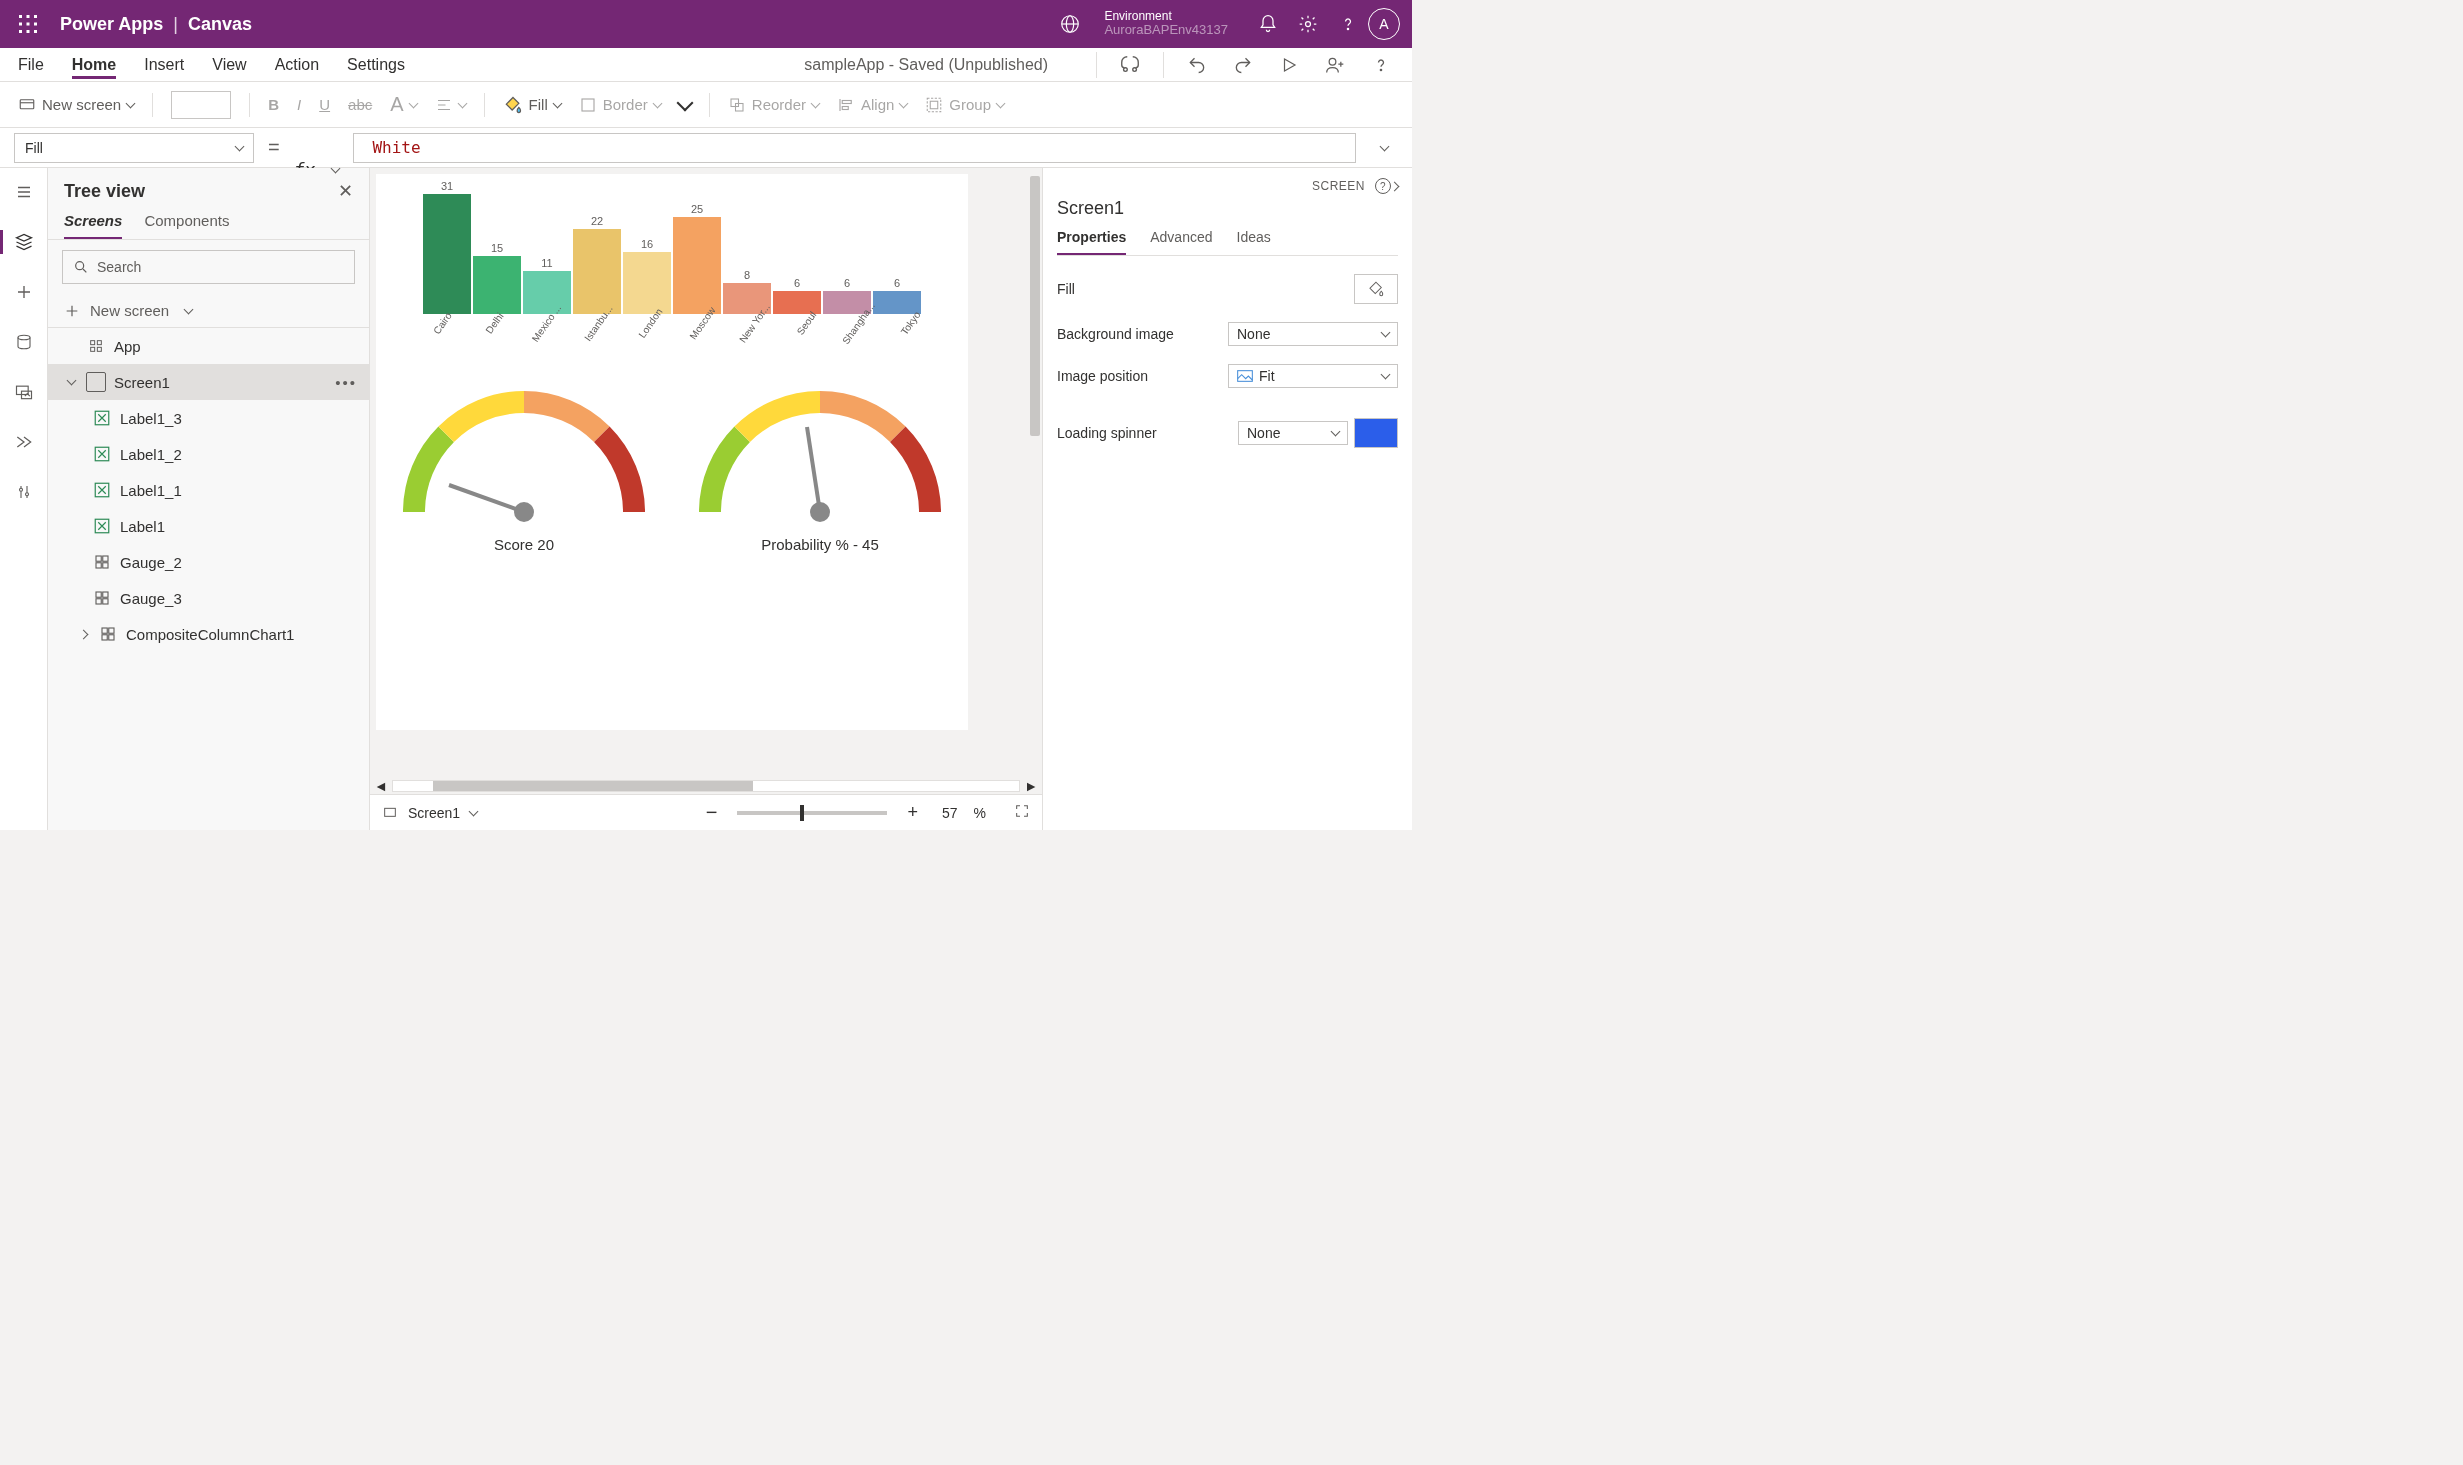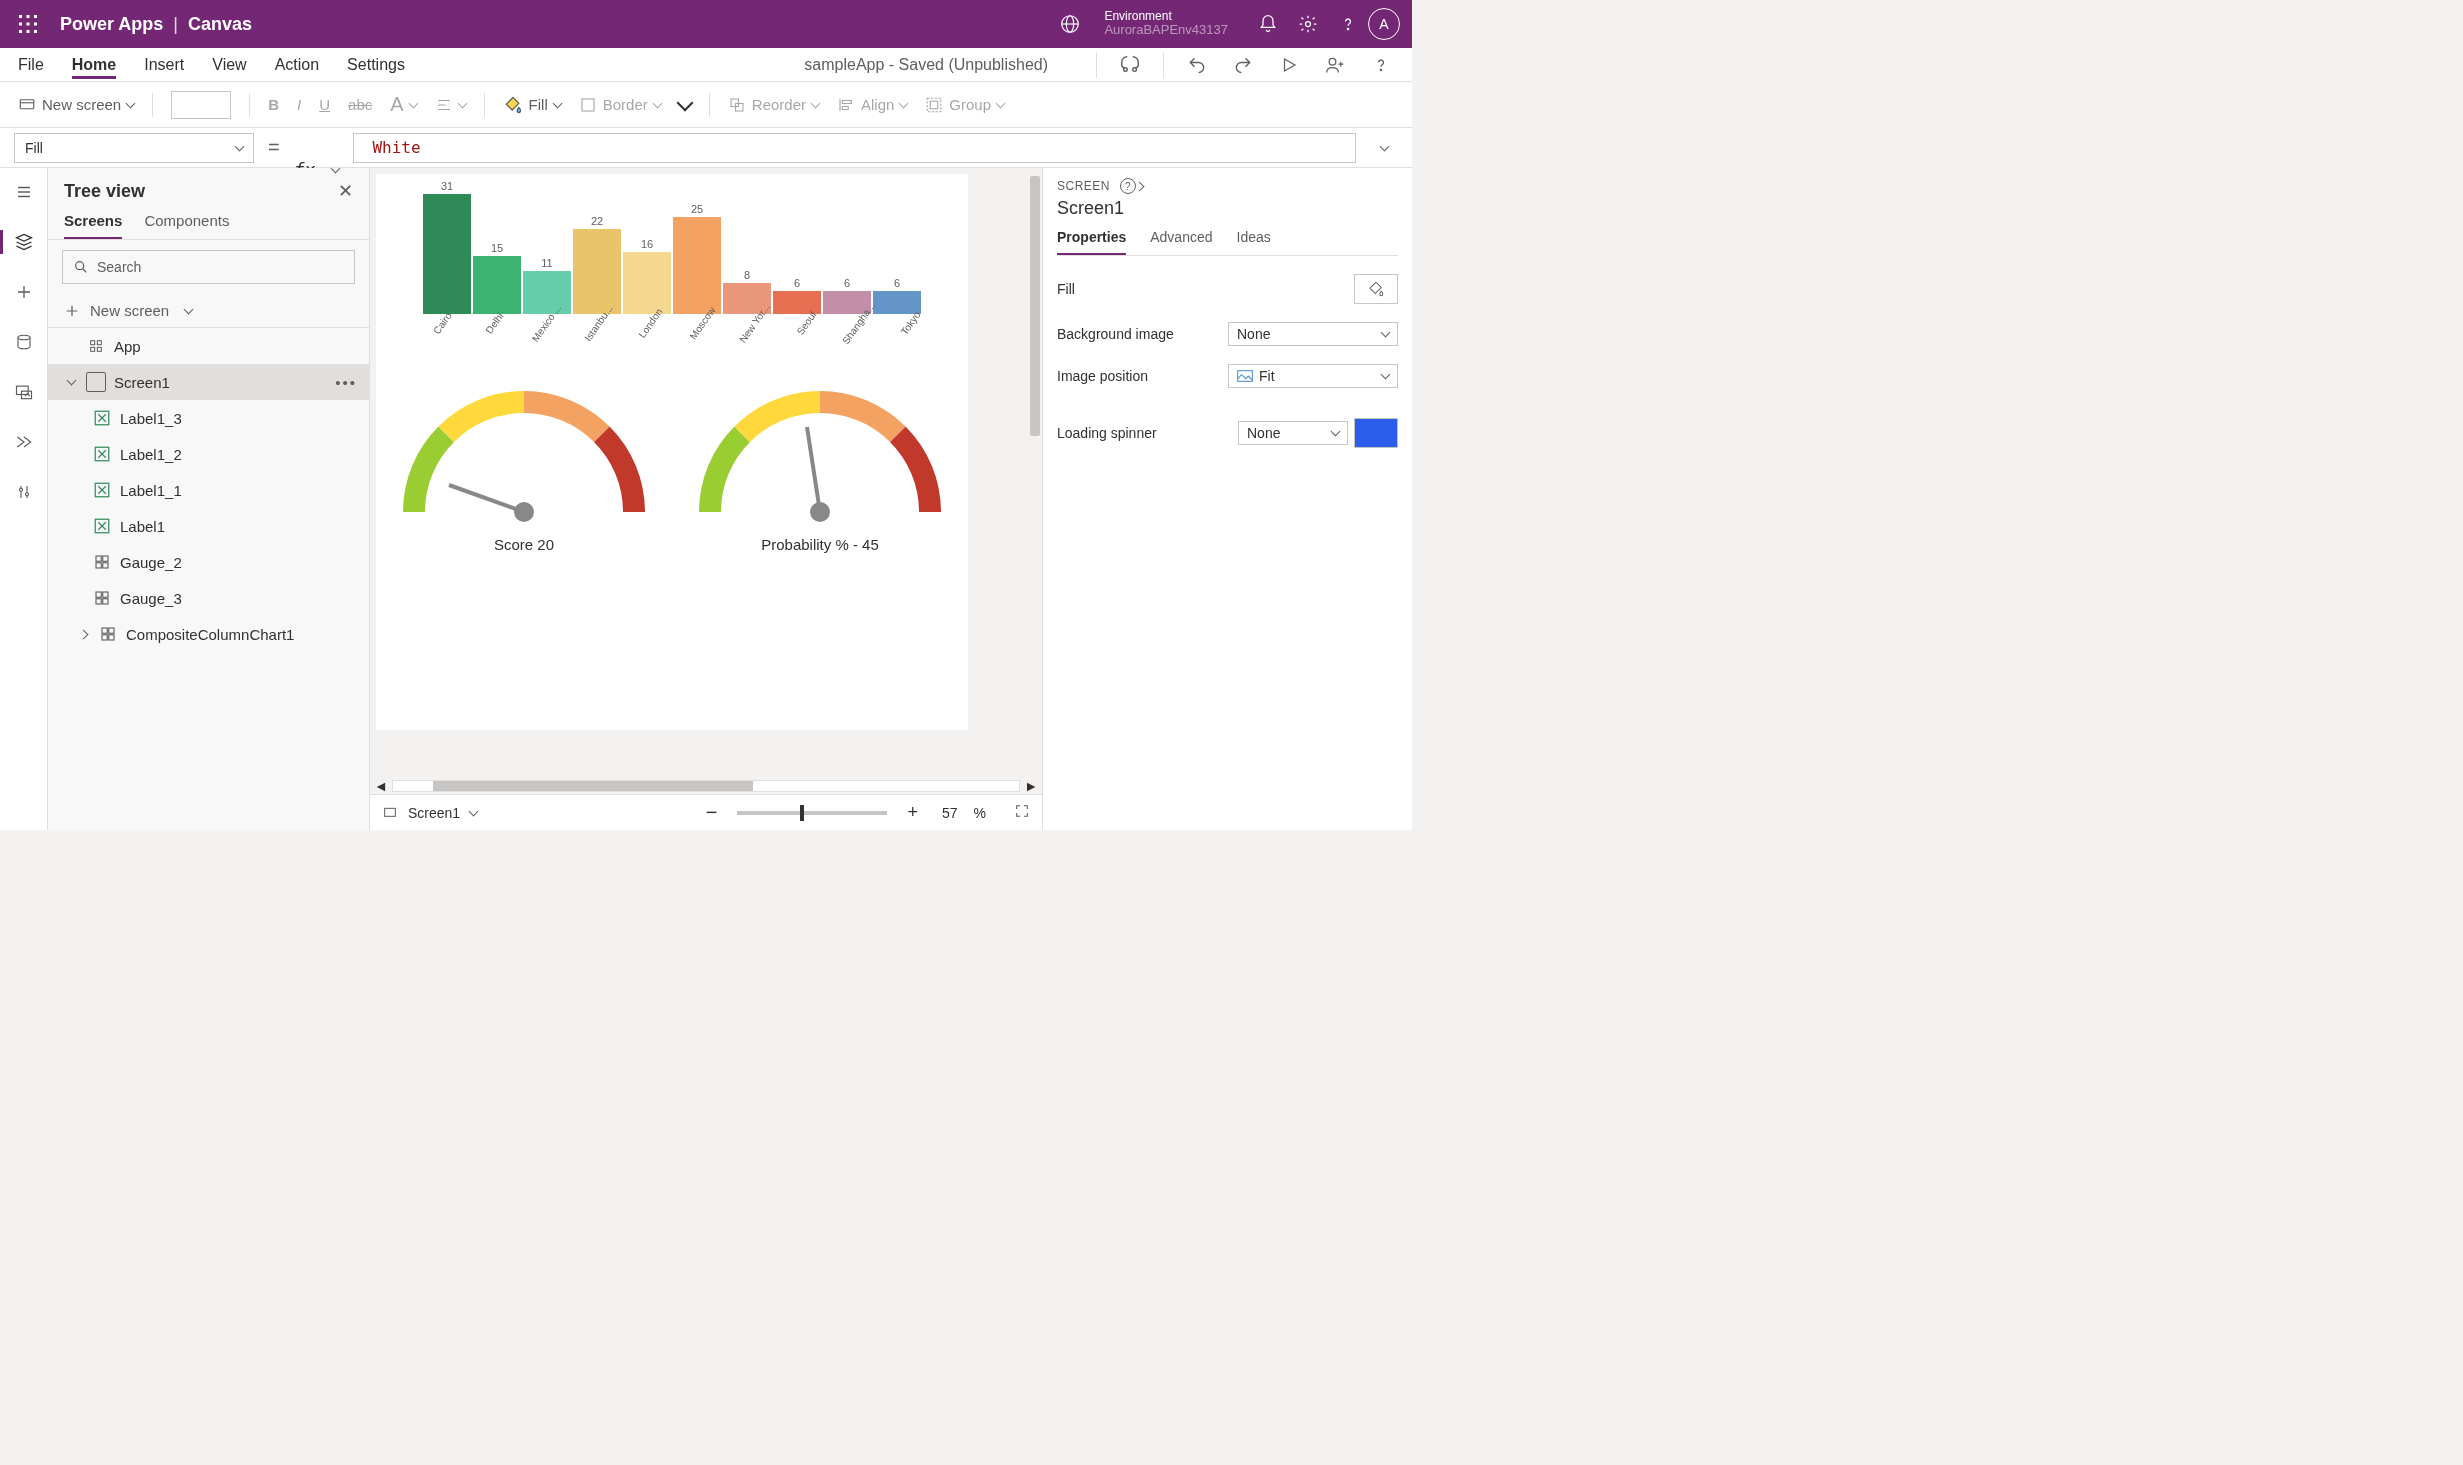--- a/index.html
+++ b/index.html
@@ -53,21 +53,21 @@
 .rail .ri{width:32px;height:32px;display:flex;align-items:center;justify-content:center;color:#605e5c;}
 .rail .ri.active{position:relative;}
 .rail .ri.active::before{content:"";position:absolute;left:-8px;top:4px;bottom:4px;width:3px;background:#742774;}
 
 
 .tree{width:322px;background:#f8f8f8;border-right:1px solid #e1dfdd;display:flex;flex-direction:column;}
 .tree-head{display:flex;align-items:center;justify-content:space-between;padding:12px 16px 4px 16px;}
 .tree-head h2{font-size:18px;font-weight:600;}
 .tree-tabs{display:flex;gap:22px;padding:6px 16px 0 16px;border-bottom:1px solid #e1dfdd;}
 .tree-tabs .tt{font-size:15px;padding-bottom:8px;cursor:pointer;color:#605e5c;}
-.tree-tabs .tt.active{color:#323130;font-weight:600;border-bottom:2px solid #742774;}
+.tree-tabs .tt.active{color:#323130;font-weight:600;border-bottom:2px solid #742774;font-style:italic;}
 .search{margin:10px 14px;height:34px;border:1px solid #c8c6c4;display:flex;align-items:center;padding:0 10px;gap:8px;color:#605e5c;}
 .newscreen{display:flex;align-items:center;gap:10px;padding:8px 16px;color:#605e5c;font-size:15px;}
 .tree-items{flex:1;overflow:auto;}
 .ti{display:flex;align-items:center;gap:8px;padding:8px 12px;font-size:15px;}
 .ti.depth0{padding-left:16px;}
 .ti.depth1{padding-left:16px;}
 .ti.depth2{padding-left:44px;}
 .ti.sel{background:#e1dfdd;}
 .ti .chev{width:14px;display:flex;justify-content:center;color:#605e5c;}
 .ti .ico{width:20px;height:20px;display:flex;align-items:center;justify-content:center;color:#605e5c;border:1.5px solid #605e5c;border-radius:2px;}
@@ -101,21 +101,21 @@
 .glabel{text-align:center;font-size:15px;color:#323130;margin-top:4px;}
 
 
 .canvas-status{height:36px;border-top:1px solid #e1dfdd;background:#fff;display:flex;align-items:center;padding:0 12px;gap:10px;}
 .zoom-slider{width:150px;height:4px;background:#c8c6c4;position:relative;margin:0 10px;}
 .zoom-slider .knob{position:absolute;top:-6px;left:42%;width:4px;height:16px;background:#323130;}
 .canvas-status .spacer{flex:1;}
 
 
 .props{width:370px;background:#fff;border-left:1px solid #e1dfdd;padding:10px 14px;}
-.props-head{display:flex;align-items:center;justify-content:flex-start;font-size:12px;color:#605e5c;letter-spacing:.5px;}
+.props-head{display:flex;align-items:center;justify-content:flex-end;font-size:12px;color:#605e5c;letter-spacing:.5px;}
 .props-head .q{width:16px;height:16px;border:1px solid #605e5c;border-radius:50%;font-size:10px;display:flex;align-items:center;justify-content:center;margin-left:6px;}
 .props-name{font-size:18px;margin:4px 0 10px 0;}
 .props-tabs{display:flex;gap:24px;border-bottom:1px solid #e1dfdd;}
 .props-tabs .pt{font-size:14px;padding-bottom:8px;color:#605e5c;cursor:pointer;}
 .props-tabs .pt.active{color:#323130;font-weight:600;border-bottom:2px solid #742774;}
 .prop-row{display:flex;align-items:center;justify-content:space-between;margin-top:18px;font-size:14px;}
 .prop-row .ctrl{display:flex;align-items:center;gap:6px;}
 .dd{height:24px;border:1px solid #c8c6c4;display:flex;align-items:center;justify-content:space-between;padding:0 8px;min-width:110px;}
 .swatch{width:44px;height:30px;border:1px solid #c8c6c4;}
 .fillsw{width:44px;height:30px;border:1px solid #c8c6c4;display:flex;align-items:center;justify-content:center;}

